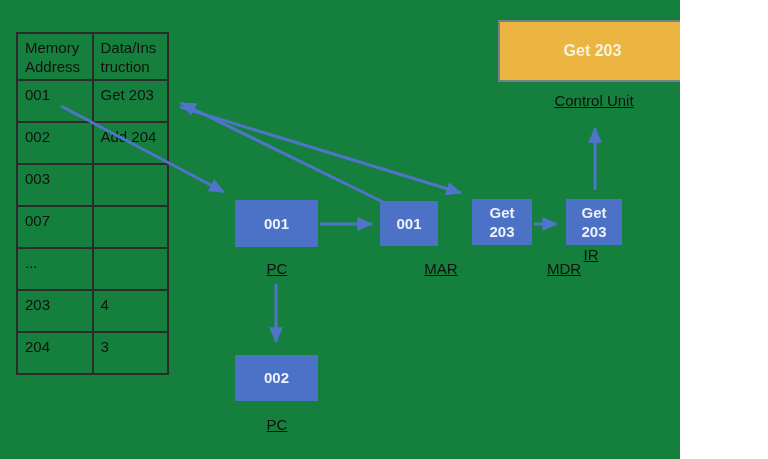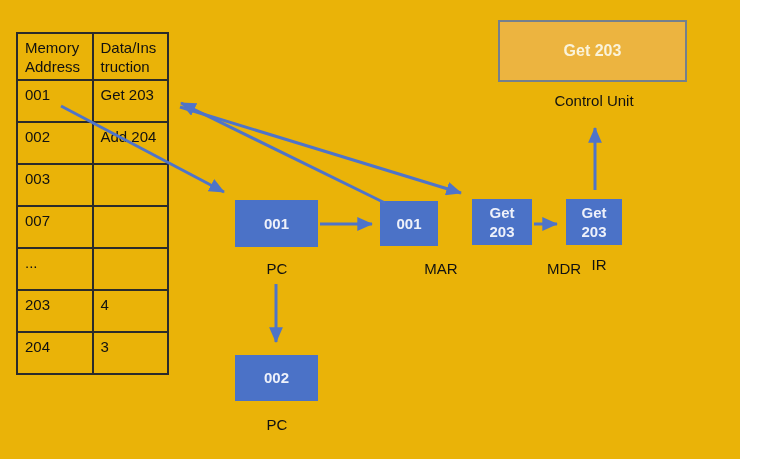--- a/index.html
+++ b/index.html
@@ -1,17 +1,17 @@
 <!DOCTYPE html>
 <html><head>
 <meta charset="utf-8">
 <style>
   html,body{margin:0;padding:0;background:#fff;}
   .stage{
-    position:relative;width:740px;height:459px;background:#eab308;overflow:hidden;
+    position:relative;width:680px;height:459px;background:#15803d;overflow:hidden;
     font-family:"Liberation Sans", sans-serif;color:#1a1a1a;
   }
   
   table.mem{
     position:absolute;left:16px;top:32px;width:153px;
     border-collapse:collapse;table-layout:fixed;
   }
   table.mem th, table.mem td{
     border:2px solid var(--table-border,#2b2b2b);
     vertical-align:top;padding:5px 4px 2px 7px;
@@ -28,21 +28,21 @@
     white-space:pre-line;
   }
   .cu{
     position:absolute;background:var(--cu-orange,#ecb440);
     border:2px solid var(--cu-border,#75808d);
     color:#faf3da;display:flex;align-items:center;justify-content:center;
     font-size:16px;font-weight:600;
   }
   .lbl{
     position:absolute;font-size:15px;font-weight:500;color:#111;
-    transform:translateX(-50%);white-space:nowrap;
+    transform:translateX(-50%);white-space:nowrap;text-decoration:underline;
   }
   svg.arrows{position:absolute;left:0;top:0;}
   svg.arrows line{stroke:var(--arrow-blue,#4f74c9);stroke-width:3;}
 </style>
 </head>
 <body>
 
 <div class="stage" style="--box-blue: #4b72c7; --arrow-blue: #4f74c9; --cu-orange: #ecb440; --cu-border: #75808d; --table-border: #2b2b2b;">
 
   <table class="mem">
@@ -91,21 +91,21 @@
   <div class="reg" style="left:380px;top:201px;width:58px;height:45px;">001</div>
   <div class="reg" style="left:472px;top:199px;width:60px;height:46px;">Get
 203</div>
   <div class="reg" style="left:566px;top:199px;width:56px;height:46px;">Get
 203</div>
   <div class="reg" style="left:235px;top:355px;width:83px;height:46px;">002</div>
 
   <div class="lbl" style="left:277px;top:260px;">PC</div>
   <div class="lbl" style="left:410px;top:260px;margin-left:31px;">MAR</div>
   <div class="lbl" style="left:524px;top:260px;margin-left:40px;">MDR</div>
-  <div class="lbl" style="left:591px;top:256px;margin-left:8px;">IR</div>
+  <div class="lbl" style="left:591px;top:246px;">IR</div>
   <div class="lbl" style="left:277px;top:416px;">PC</div>
 
   <svg class="arrows" width="768" height="459" viewBox="0 0 768 459">
     <defs>
       <marker id="ah" markerWidth="5.4" markerHeight="4.6" refX="4.9" refY="2.3" orient="auto" markerUnits="strokeWidth">
         <path d="M0,0 L5.2,2.3 L0,4.6 Z" fill="#4f74c9"></path>
       </marker>
     </defs>
     <line x1="320" y1="224" x2="372" y2="224" marker-end="url(#ah)"></line>
     <line x1="534" y1="224" x2="557" y2="224" marker-end="url(#ah)"></line>

